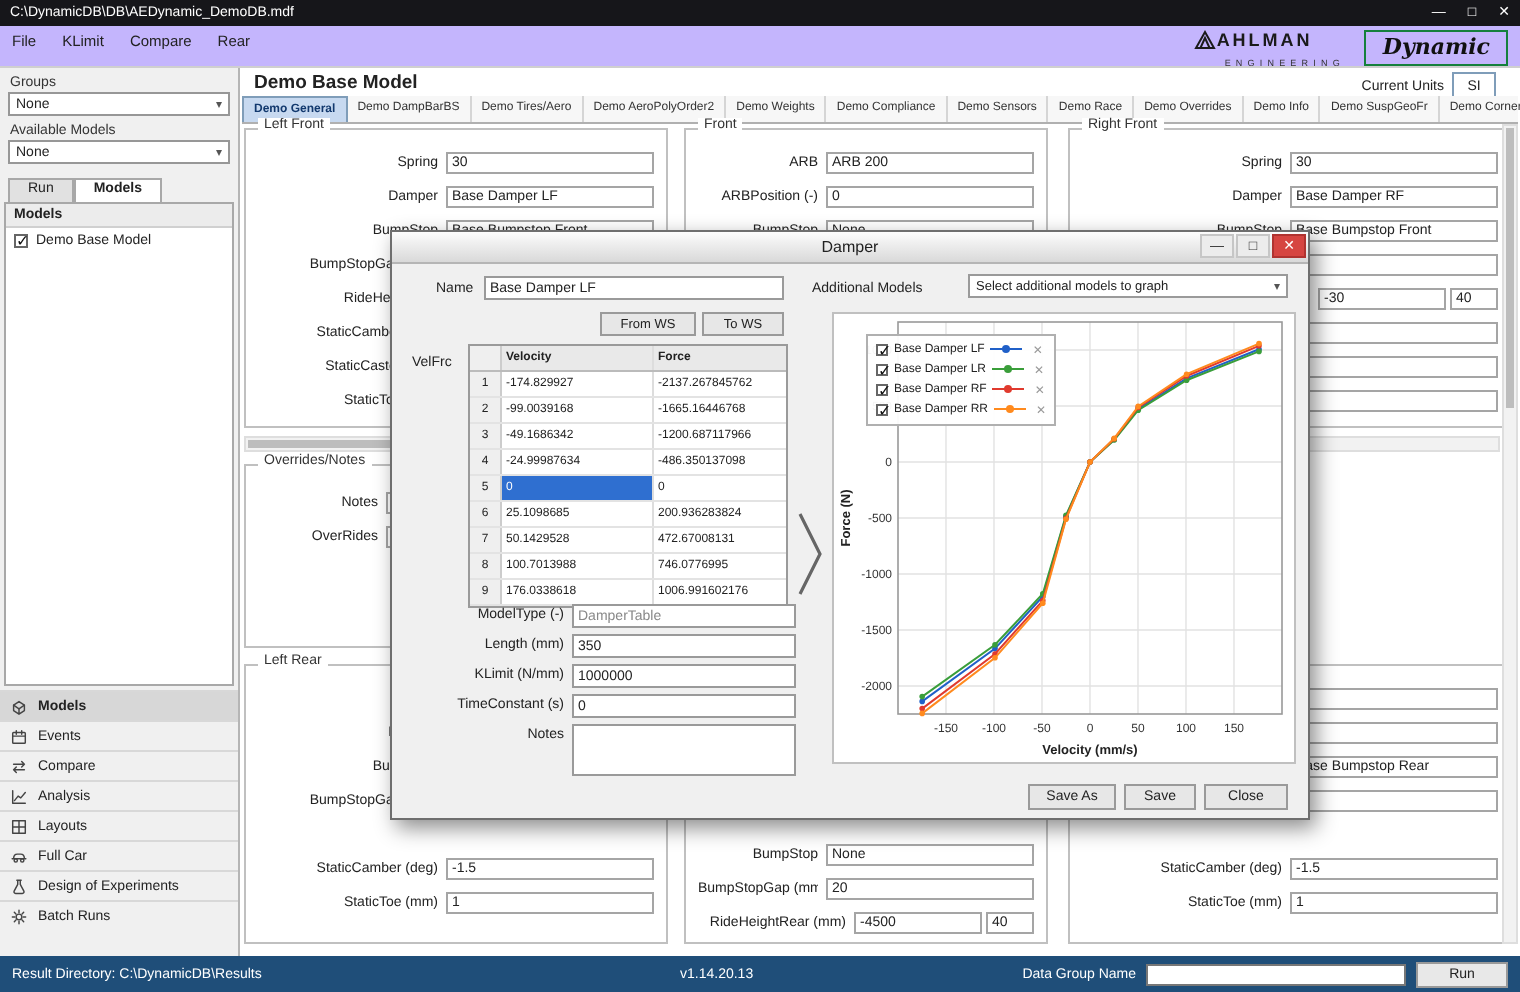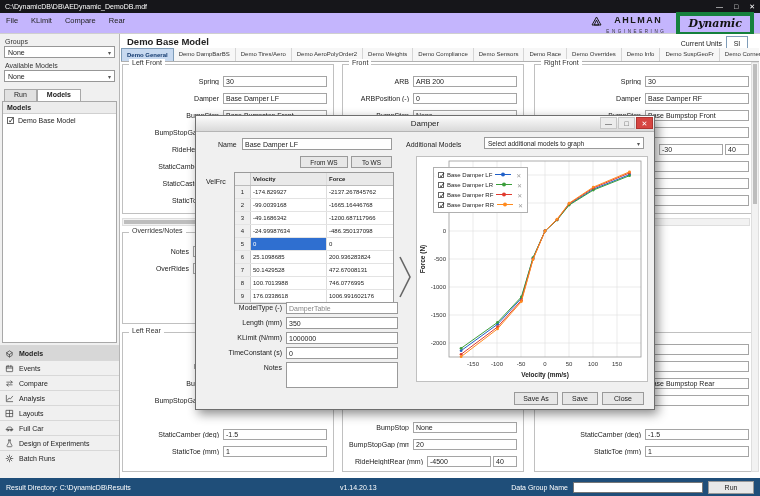--- a/index.html
+++ b/index.html
@@ -9,24 +9,24 @@
   .titlebar{position:absolute;left:0;top:0;width:760px;height:13px;background:#16161a;color:#fff;
             display:flex;align-items:center;font-size:7px;padding:0 5px;box-sizing:border-box;}
   .titlebar .ctrls{margin-left:auto;display:flex;gap:11px;font-size:7px;line-height:13px;}
   .titlebar .ctrls span{cursor:default;}
   
   .menubar{position:absolute;left:0;top:13px;width:760px;height:21px;background:#c4b5fd;
            border-bottom:1px solid #cfcfcf;box-sizing:border-box;}
   .menu-items{display:flex;gap:13px;font-size:7.5px;padding:3px 0 0 6px;}
   .brand{position:absolute;right:6px;top:14px;height:19px;display:flex;align-items:center;gap:10px;}
   .ahlman{display:flex;flex-direction:column;align-items:flex-start;line-height:1;}
-  .ahlman .row{display:flex;align-items:center;gap:12px;}
+  .ahlman .row{display:flex;align-items:center;gap:0;}
   .ahlman .nm{font-size:9px;font-weight:bold;letter-spacing:1.5px;color:#1a1a1a;}
   .ahlman .sub{font-size:4.5px;letter-spacing:2.6px;color:#333;margin:1px 0 0 15px;}
-  .dynbox{border:4px solid #15803d;height:16px;padding:0 8px;display:flex;align-items:center;}
+  .dynbox{border:1px solid #15803d;height:16px;padding:0 8px;display:flex;align-items:center;}
   .dynbox span{font-family:"DejaVu Serif",serif;font-style:italic;font-weight:bold;font-size:11px;color:#111;}
   
   .sidebar{position:absolute;left:0;top:34px;width:120px;height:444px;background:#f0f0f0;
            border-right:1px solid #b5b5b5;box-sizing:border-box;}
   .slabel{font-size:7px;color:#333;margin:4px 0 1px 5px;}
   .combo{margin:0 4px;height:12px;background:#fff;border:1px solid #979797;font-size:7px;
          display:flex;align-items:center;justify-content:space-between;padding:0 3px;box-sizing:border-box;}
   .combo .arr{font-size:6px;color:#555;}
   .side-tabs{display:flex;margin:7px 0 0 4px;font-size:7px;}
   .side-tab{padding:1px 9px 0 9px;height:12px;border:1px solid #a8a8a8;border-bottom:none;

